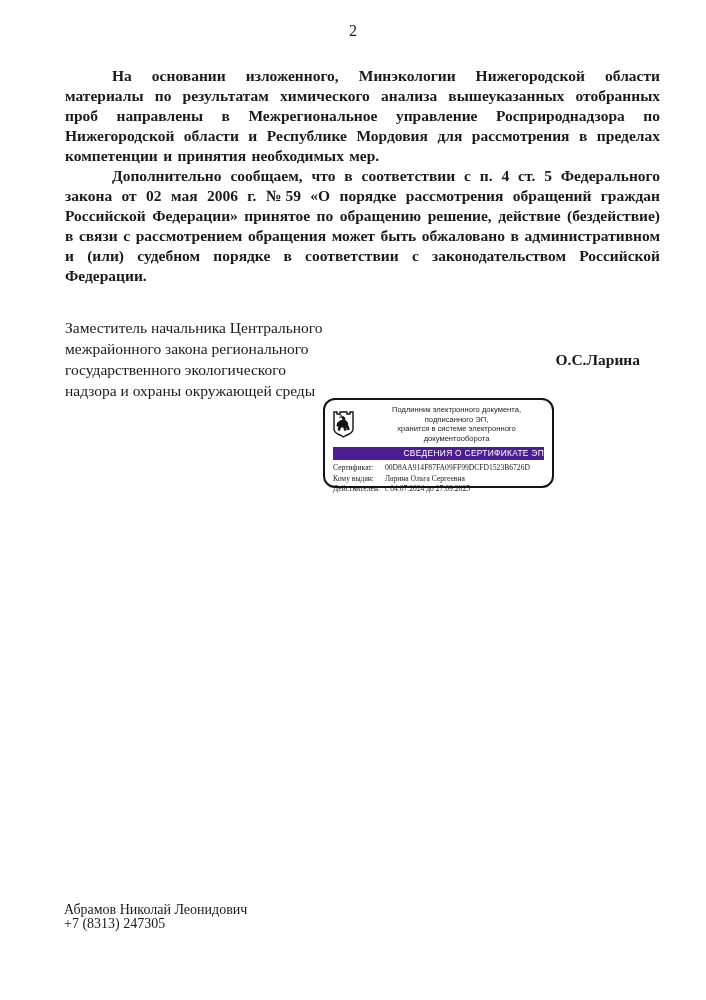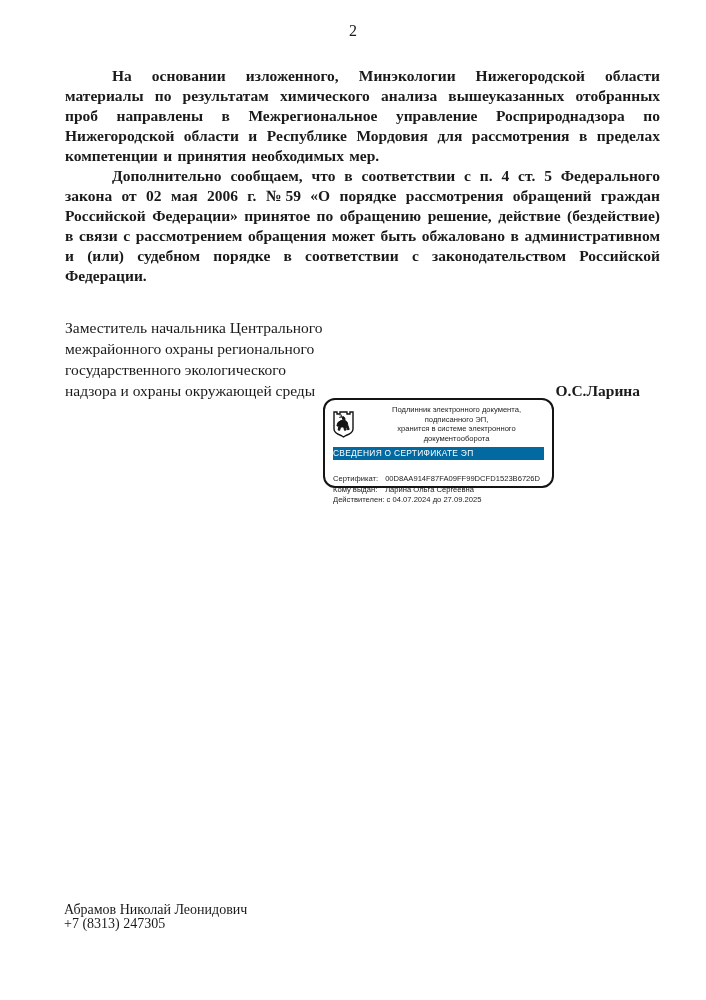--- a/index.html
+++ b/index.html
@@ -36,21 +36,21 @@
     word-spacing: 1.5px;
     font-weight: bold;
   }
   .signature-block {
     position: absolute;
     left: 65px;
     top: 317px;
     width: 575px;
     display: flex;
     justify-content: space-between;
-    align-items: flex-end;
+    align-items: center;
   }
   .signature-title div {
     font-size: 15.5px;
     line-height: 21px;
   }
   .signature-name {
     font-size: 15.5px;
     line-height: 21px;
     white-space: nowrap;
     font-weight: bold;
@@ -79,32 +79,33 @@
   }
   .stamp-header-text {
     flex: 1;
     text-align: center;
     font-size: 7.6px;
     line-height: 9.5px;
     color: #1c1c1c;
   }
   .stamp-band {
     margin-top: 4px;
-    background: #0369a1;
+    background: #4c1d95;
     color: #ffffff;
-    text-align: left;
+    text-align: right;
     font-size: 8.4px;
     line-height: 13px;
     letter-spacing: 0.3px;
   }
   .stamp-fields {
-    margin-top: 14px;
+    margin-top: 3px;
     font-size: 7.6px;
     line-height: 10.5px;
     color: #1c1c1c;
+    font-family: Liberation Serif, serif;
   }
   .stamp-field-label {
     display: inline-block;
     min-width: 50px;
   }
   .footer-contact {
     position: absolute;
     left: 64px;
     top: 903px;
     font-size: 14px;
@@ -119,21 +120,21 @@
   <div class="page-number">2</div>
 
   <div class="body-text">
     <p>На основании изложенного, Минэкологии Нижегородской области материалы по результатам химического анализа вышеуказанных отобранных проб направлены в Межрегиональное управление Росприроднадзора по Нижегородской области и Республике Мордовия для рассмотрения в пределах компетенции и принятия необходимых мер.</p>
     <p>Дополнительно сообщаем, что в соответствии с п. 4 ст. 5 Федерального закона от 02 мая 2006 г. №59 «О порядке рассмотрения обращений граждан Российской Федерации» принятое по обращению решение, действие (бездействие) в связи с рассмотрением обращения может быть обжаловано в административном и (или) судебном порядке в соответствии с законодательством Российской Федерации.</p>
   </div>
 
   <div class="signature-block">
     <div class="signature-title">
       <div>Заместитель начальника Центрального</div>
-      <div>межрайонного охраны регионального</div>
+      <div>межрайонного закона регионального</div>
       <div>государственного экологического</div>
       <div>надзора и охраны окружающей среды</div>
     </div>
     <div class="signature-name">О.С.Ларина</div>
   </div>
 
   <div class="stamp">
     <div class="stamp-header">
       <span class="stamp-emblem">
         <svg width="21" height="27" viewBox="0 0 21 27" xmlns="http://www.w3.org/2000/svg">

